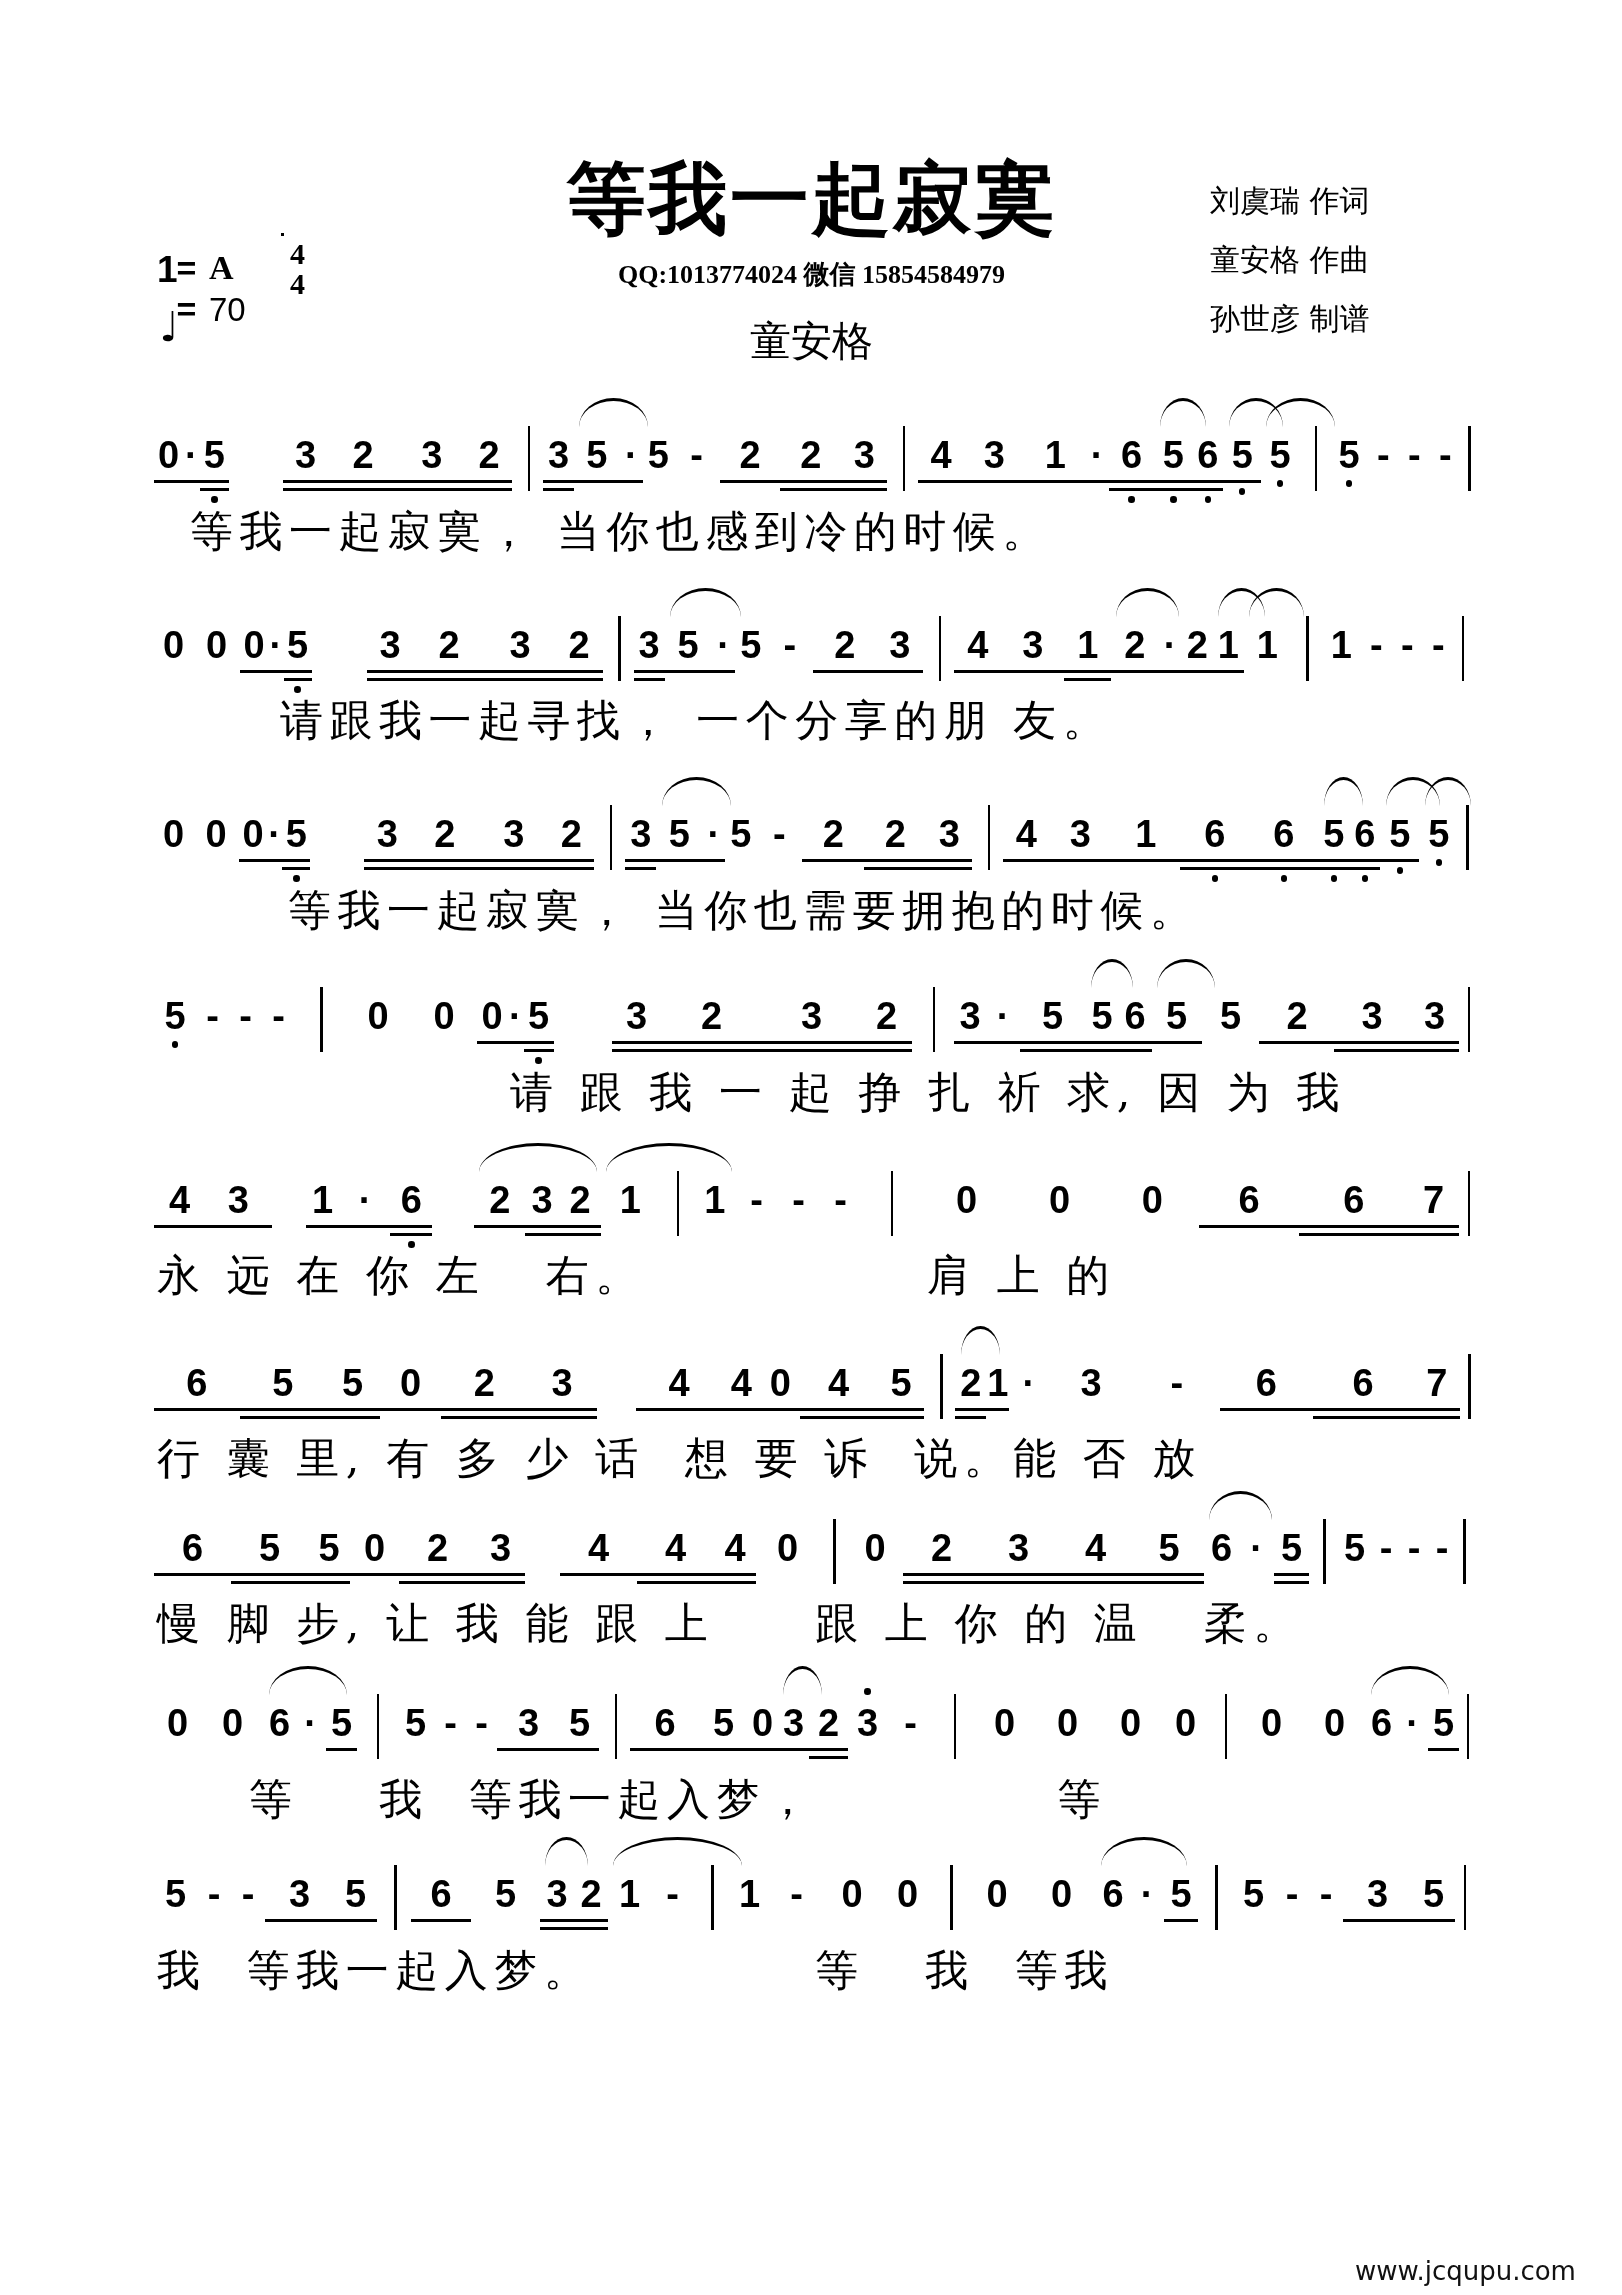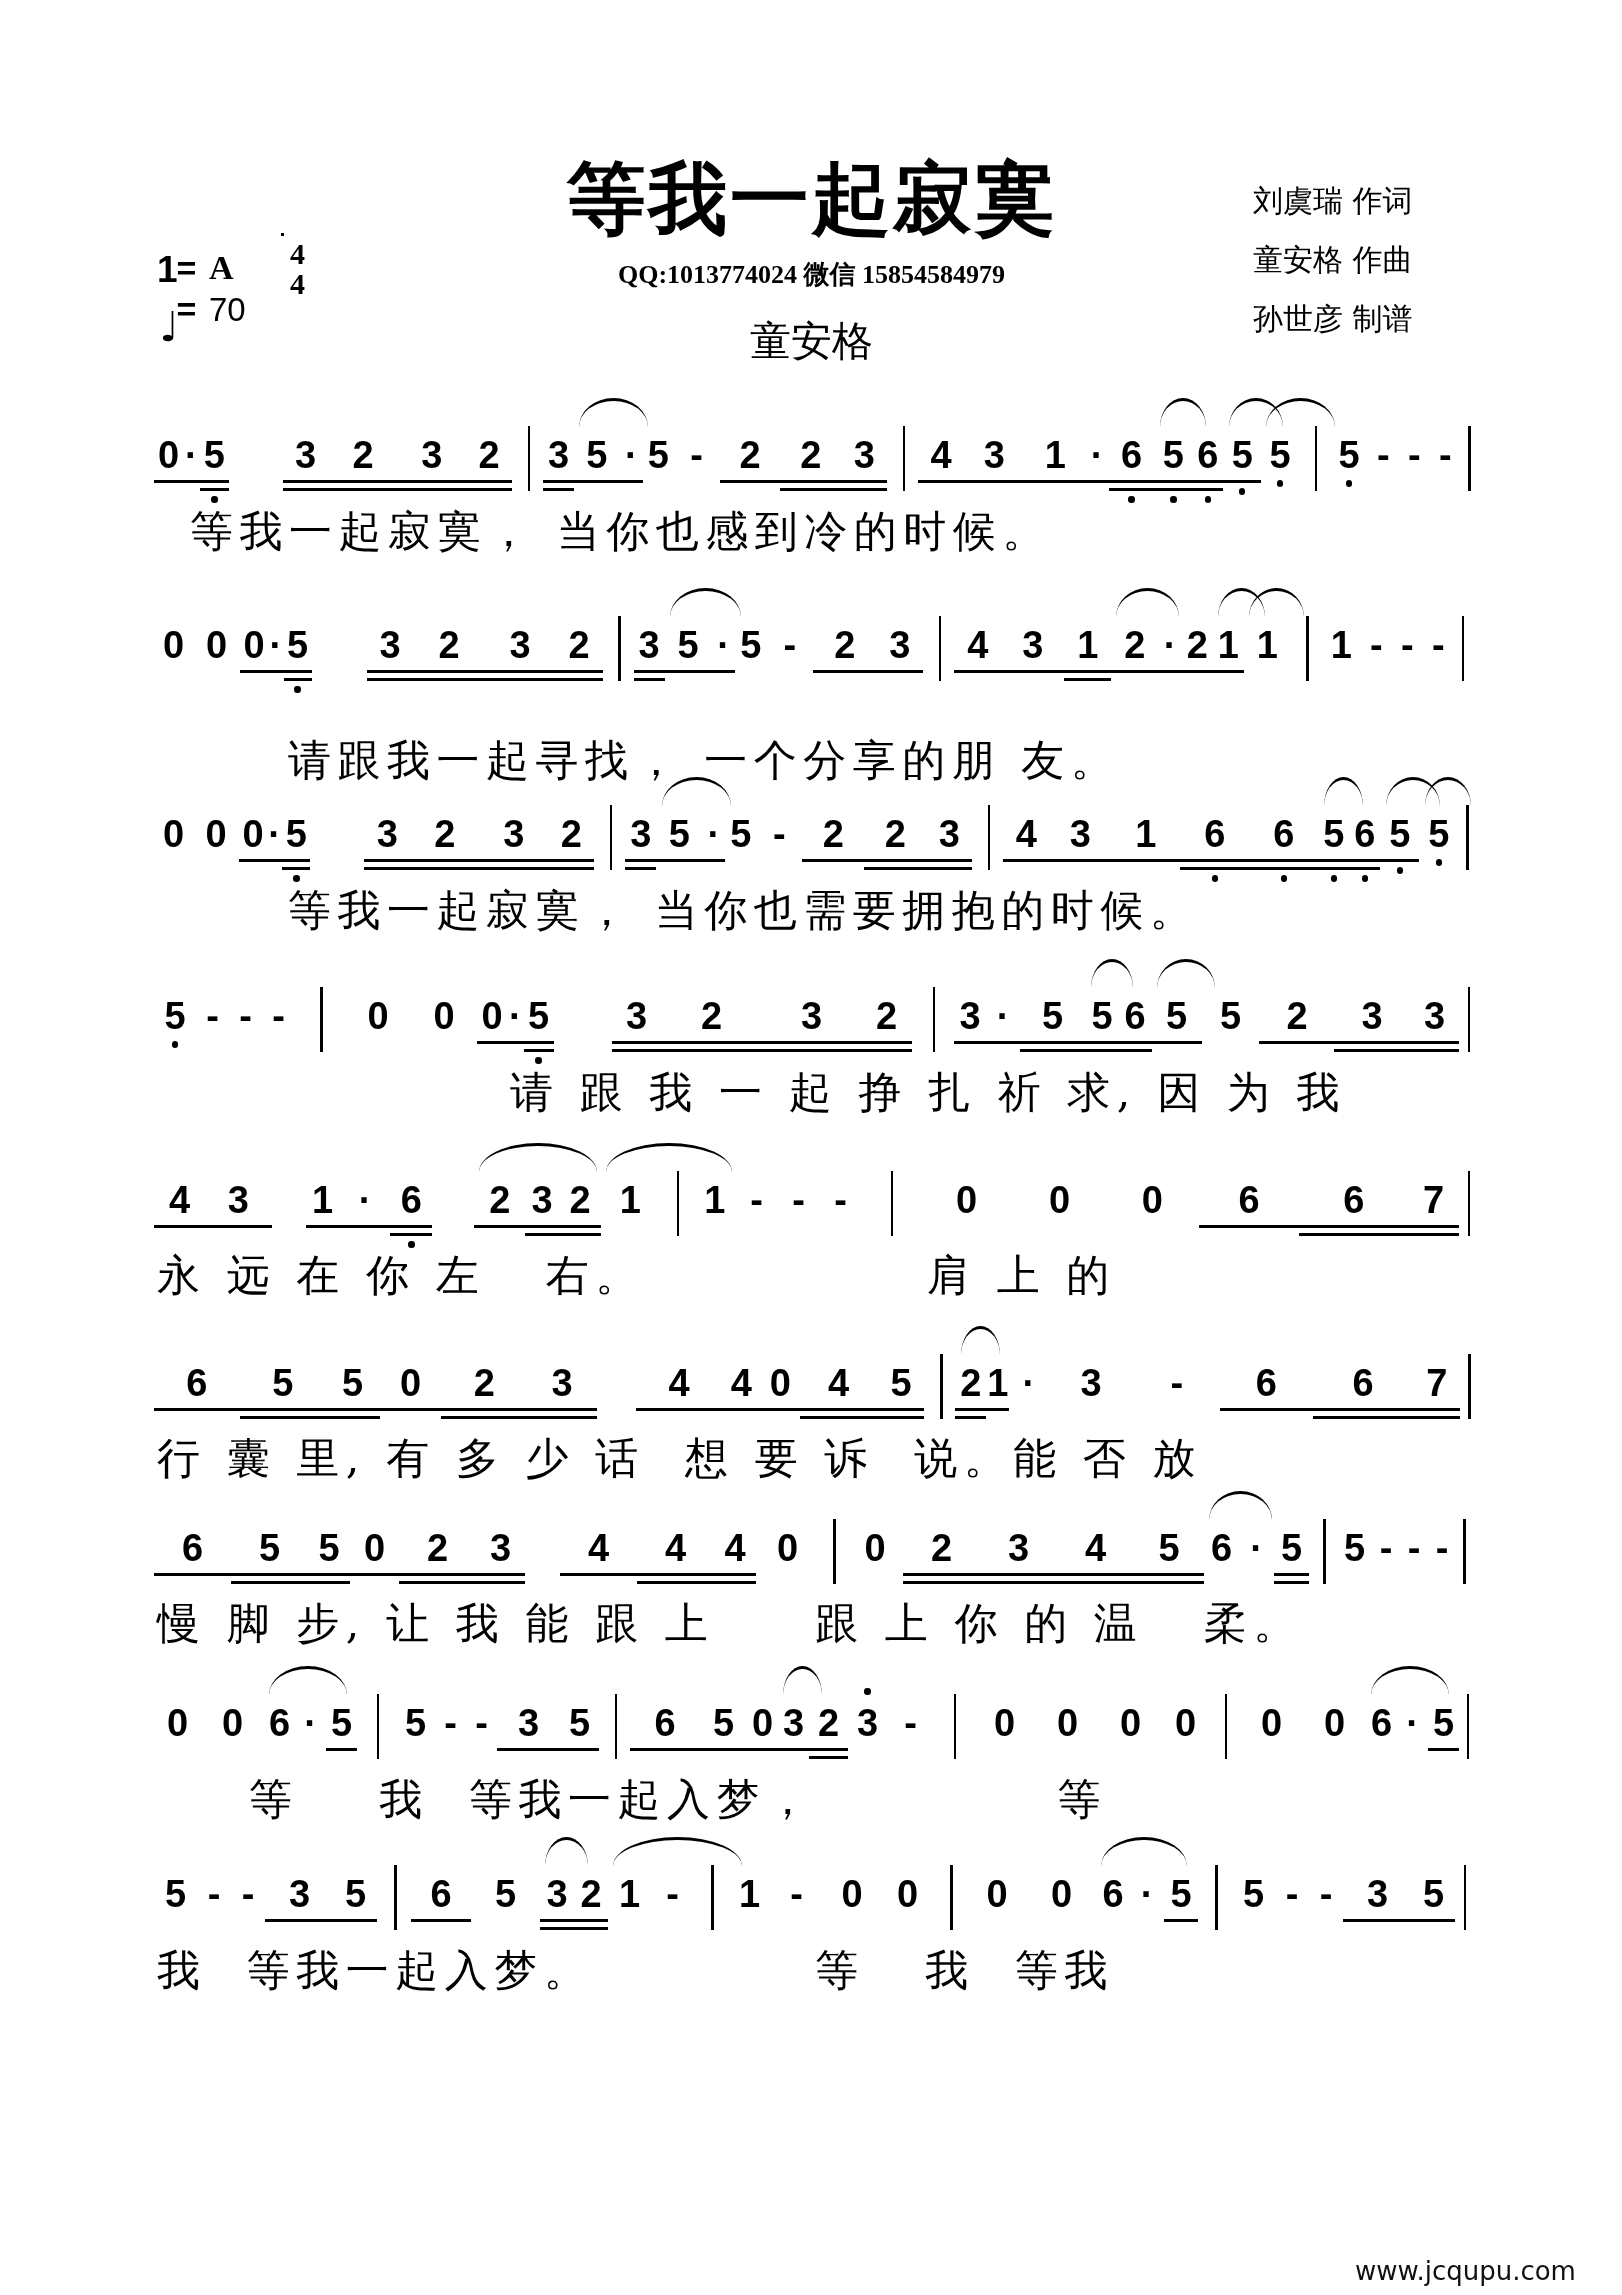--- a/index.html
+++ b/index.html
@@ -1,21 +1,21 @@
 <!DOCTYPE html>
 <html style="font-size:10.5px"><head>
 <meta charset="utf-8">
 <style>
   html, body { margin: 0; padding: 0; background: #ffffff; }
   body { width: 1623px; height: 2295px; position: relative; overflow: hidden; color: #000; }
   .abs { position: absolute; }
   .title { left: 0; width: 1623px; top: 147px; text-align: center; font-family: "DejaVu Serif", serif; font-weight: bold; font-size: 79px; letter-spacing: 2.6px; }
   .contact { left: 0; width: 1623px; top: 257px; text-align: center; font-family: "Liberation Serif", serif; font-weight: bold; font-size: 26px; }
   .singer { left: 0; width: 1623px; top: 314px; text-align: center; font-family: "DejaVu Serif", serif; font-size: 41px; }
-  .credits { left: 1253px; top: 171px; font-family: "DejaVu Serif", serif; font-size: 30px; line-height: 59px; }
+  .credits { left: 1210px; top: 171px; font-family: "DejaVu Serif", serif; font-size: 30px; line-height: 59px; }
   .credits div { white-space: nowrap; }
   .key { left: 157px; top: 249px; font-family: "Liberation Serif", serif; font-weight: bold; font-size: 34px; }
   .key .one { position: absolute; left: 0; top: 0; font-family: "Liberation Sans", sans-serif; font-size: 37px; }
   .key .eq1 { position: absolute; left: 19.6px; top: 0; font-family: "Liberation Sans", sans-serif; }
   .key .keyname { position: absolute; left: 52px; top: 0; }
   .key .frac { position: absolute; left: 124px; top: -10.5px; width: 33px; text-align: center; font-size: 30px; line-height: 30px; }
   .key .frac .bar { height: 2.6px; background: #000; margin: 1.3px 0; }
   .key .note { position: absolute; left: 2.6px; top: 54px; font-family: "DejaVu Sans", sans-serif; font-size: 41px; font-weight: normal; }
   .key .eq2 { position: absolute; left: 19.6px; top: 41px; font-family: "Liberation Sans", sans-serif; }
   .key .tempo { position: absolute; left: 52px; top: 42px; font-family: "Liberation Sans", sans-serif; font-weight: normal; font-size: 33px; }
@@ -144,21 +144,21 @@
         </div>
         <div class="tok" style="width: 39px;"><span>1</span></div>
         <div class="tok" style="width: 31px;"><span>-</span></div>
         <div class="tok" style="width: 31px;"><span>-</span></div>
         <div class="tok" style="width: 31px;"><span>-</span></div>
         <div class="tok" style="width: 15.7px;">
           <div class="bar" style="left: 50%;"></div>
         </div>
       </div>
     </div>
-    <div class="lyric" style="left: 288px; top: 692px; margin-top: 40px;">请跟我一起寻找， 一个分享的朋 友。</div>
+    <div class="lyric" style="left: 280px; top: 692px;">请跟我一起寻找， 一个分享的朋 友。</div>
     <div class="staff" style="top: 811px;">
       <div class="row">
         <div class="tok" style="width: 39px;"><span>0</span></div>
         <div class="tok" style="width: 46px;"><span>0</span></div>
         <div class="tok" style="width: 28px;"><span>0</span><div class="u1"></div></div>
         <div class="tok" style="width: 15.4px;"><span>·</span><div class="u1"></div></div>
         <div class="tok" style="width: 28px;"><span>5</span><div class="u1"></div><div class="u2"></div><div class="dotb" style="top: 64px;"></div></div>
         <div class="tok" style="width: 54px;"><span> </span></div>
         <div class="tok" style="width: 46px;"><span>3</span><div class="u1"></div><div class="u2"></div></div>
         <div class="tok" style="width: 69px;"><span>2</span><div class="u1"></div><div class="u2"></div></div>

